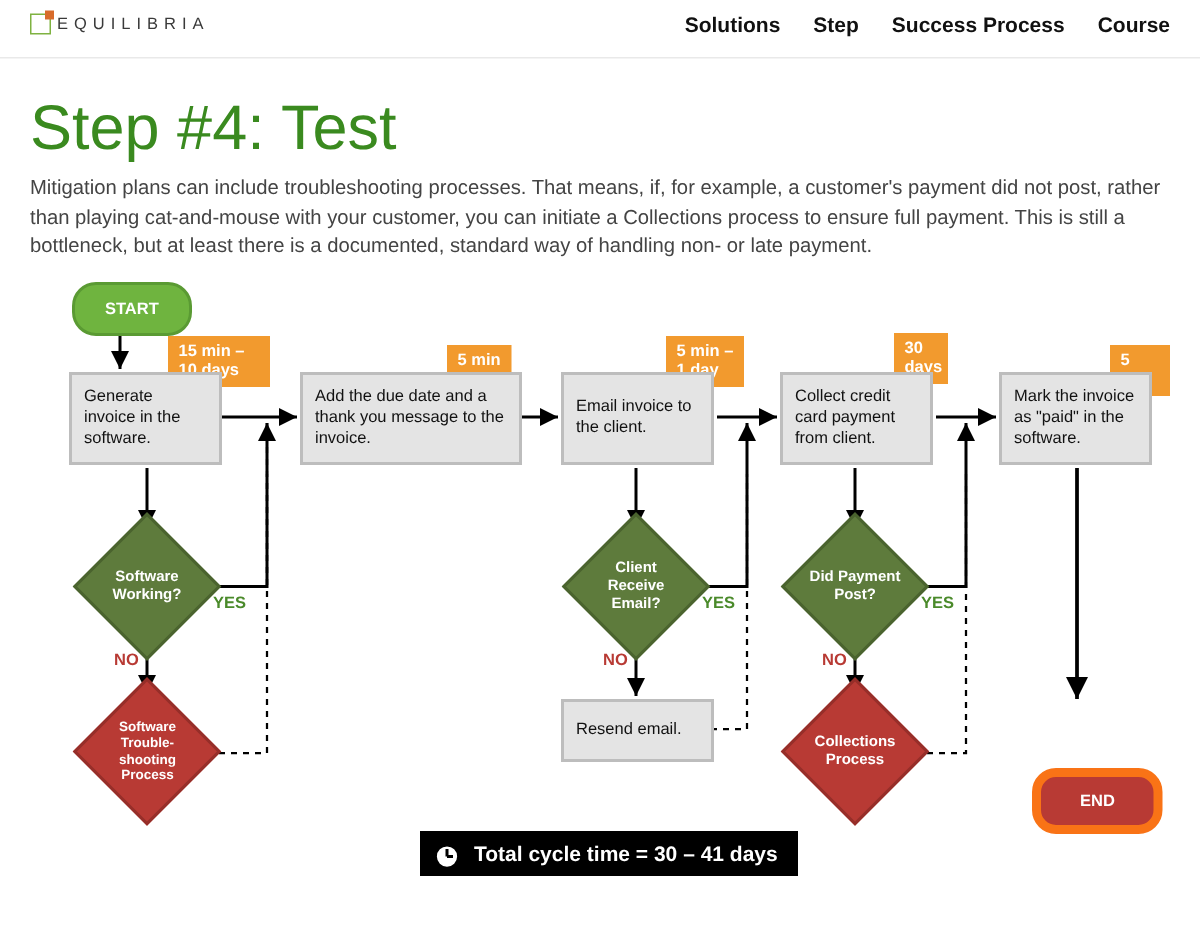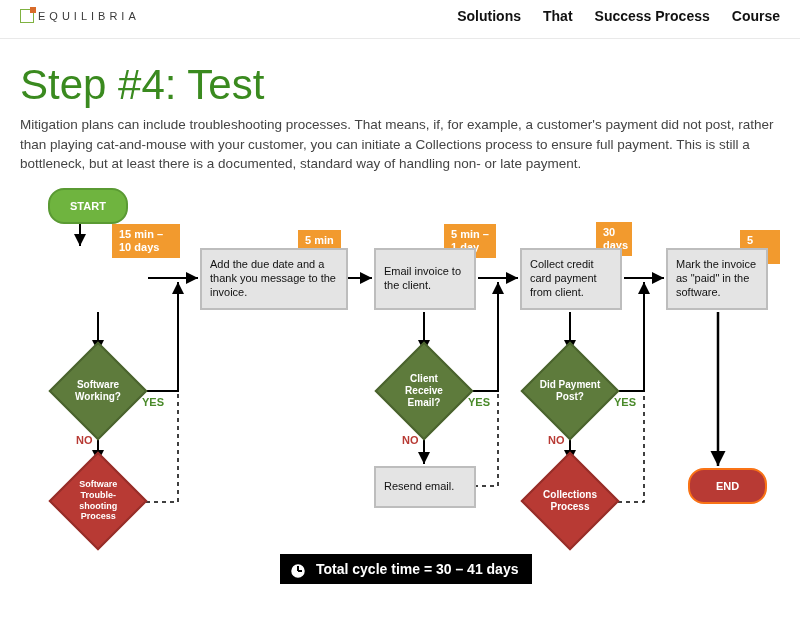--- a/index.html
+++ b/index.html
@@ -19,36 +19,36 @@
   .box { background: #e4e4e4; border: 2px solid #bdbdbd; padding: 8px 8px; width: 102px; min-height: 62px; display: flex; align-items: center; line-height: 1.25; }
   .boxw { width: 148px; }
   .tag { position: absolute; background: #f29a2e; color: #fff; font-weight: 700; padding: 4px 7px; font-size: 11px; line-height: 1.2; }
   .diamond { width: 70px; height: 70px; position: absolute; }
   .diamond .d { width: 100%; height: 100%; transform: rotate(45deg); display: flex; align-items: center; justify-content: center; }
   .diamond .t { transform: rotate(-45deg); color: #fff; font-weight: 700; text-align: center; font-size: 10px; line-height: 1.2; width: 80px; }
   .d-green .d { background: #5e7b3c; border: 2px solid #4a632e; }
   .d-red .d { background: #b83a34; border: 2px solid #962e29; }
   .yes { position: absolute; color: #4a8a2a; font-weight: 700; font-size: 11px; }
   .no { position: absolute; color: #b83a34; font-weight: 700; font-size: 11px; }
-  .pill-end { background: #b83a34; color: #fff; font-weight: 700; padding: 10px 26px; border-radius: 16px; border: 2px solid #f97316; }
+  .pill-end { background: #b83a34; color: #fff; font-weight: 700; padding: 10px 26px; border-radius: 16px; border: 6px solid #f97316; margin-top: 44px; }
   .totalbar { position: absolute; background: #000; color: #fff; font-weight: 700; padding: 7px 14px 7px 36px; font-size: 14px; display: flex; align-items: center; }
   .clock { position: absolute; left: 6px; top: 3px; width: 24px; height: 24px; }
   svg.arrows { position: absolute; left: 0; top: 0; width: 760px; height: 410px; pointer-events: none; }
 </style>
 </head>
 <body>
 
 <header>
   <div class="logo">
     <span class="logo-mark"></span>
     <span>EQUILIBRIA</span>
   </div>
   <nav>
     <span>Solutions</span>
-    <span>That</span>
+    <span>Step</span>
     <span>Success Process</span>
     <span>Course</span>
   </nav>
 </header>
 
 <main>
   <h1>Step #4: Test</h1>
   <p class="desc">Mitigation plans can include troubleshooting processes.  That means, if, for example, a customer's payment did not post, rather than playing cat-and-mouse with your customer, you can initiate a Collections process to ensure full payment.  This is still a bottleneck, but at least there is a documented, standard way of handling non- or late payment.</p>
 
   <div class="chart">
@@ -94,20 +94,23 @@
       <path d="M550 244 V276" stroke="#000" stroke-width="2" fill="none" marker-end="url(#ah)"></path>
 
       <path d="M590 316 H624 V130" stroke="#000" stroke-width="1.5" stroke-dasharray="4 4" fill="none"></path>
 
       <path d="M698 126 V280" stroke="#000" stroke-width="2.5" fill="none" marker-end="url(#ah)"></path>
     </svg>
 
     <div class="node pill" style="left:28px; top:2px;"><span>START</span></div>
 
     <div class="tag" style="left:92px; top:38px; width:68px;">15 min – 10 days</div>
+    <div class="node box" style="left:26px; top:62px;">
+        <span>Generate invoice in the software.</span>
+      </div>
 
     <div class="tag" style="left:278px; top:44px;">5 min</div>
     <div class="node box boxw" style="left:180px; top:62px;">
         <span>Add the due date and a thank you message to the invoice.</span>
       </div>
 
     <div class="tag" style="left:424px; top:38px; width:52px;">5 min – 1 day</div>
     <div class="node box" style="left:354px; top:62px;align-items:center;">
         <span>Email invoice to the client.</span>
       </div>

